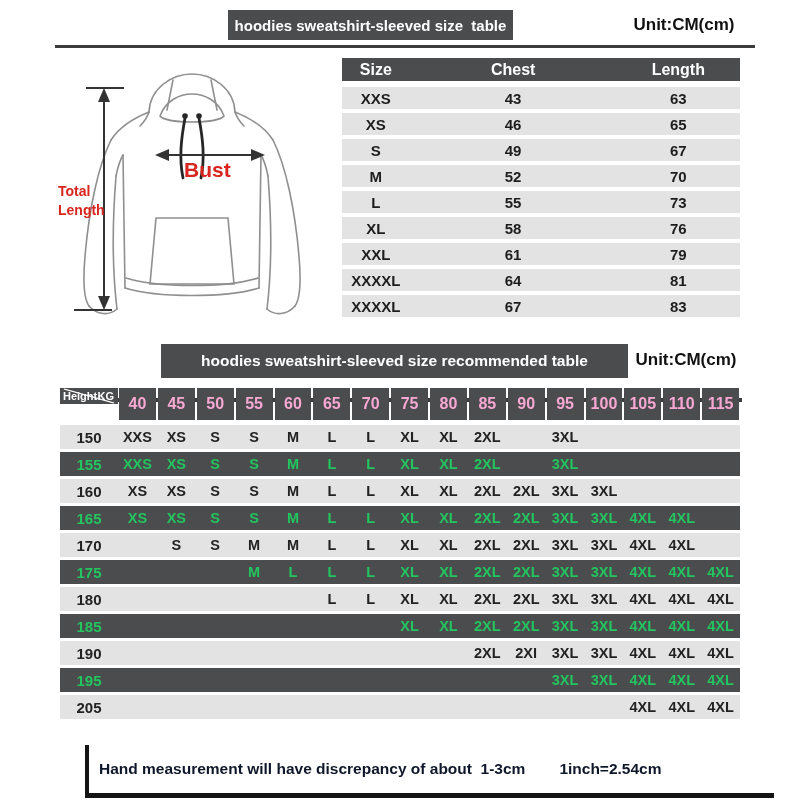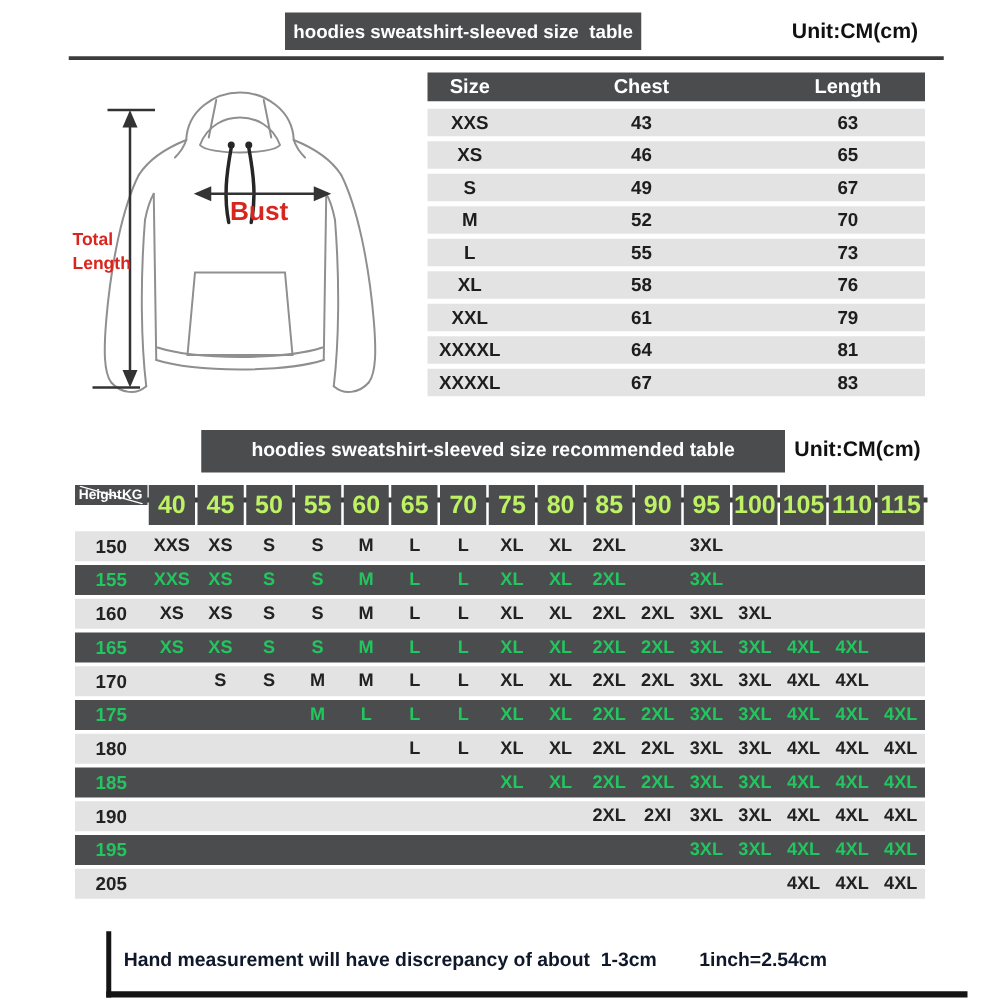--- a/index.html
+++ b/index.html
@@ -35,22 +35,22 @@
   .size-table{position:absolute;left:342px;top:58px;width:398px;}
   .st-header{display:grid;grid-template-columns:17% 52% 31%;background:var(--dark);color:#fff;
              height:23px;align-items:center;text-align:center;font-weight:bold;font-size:16px;margin-bottom:6px;}
   .st-row{display:grid;grid-template-columns:17% 52% 31%;background:var(--light-row);
           height:22px;margin-bottom:4px;align-items:center;text-align:center;
           font-weight:bold;font-size:15px;color:#1d1d1d;}
 
   
   .rec-table{position:absolute;left:60px;top:388px;width:680px;}
   .rec-header{display:grid;grid-template-columns:58px repeat(16,1fr);margin-bottom:5px;}
-  .kg-cell{background:var(--dark);color:#bef264;margin:0 1px;height:32px;display:flex;
-           align-items:center;justify-content:center;font-weight:bold;font-size:20px;}
+  .kg-cell{background:var(--dark);color:#f9a8d4;margin:0 1px;height:32px;display:flex;
+           align-items:center;justify-content:center;font-weight:bold;font-size:16px;}
   .corner{position:relative;background:var(--dark);height:16px;}
   .corner svg{position:absolute;inset:0;width:100%;height:100%;}
   .corner line{stroke:#fff;stroke-width:2;}
   .corner .kg{position:absolute;top:2px;right:4px;color:#fff;font-size:11px;font-weight:bold;}
   .corner .hgt{position:absolute;bottom:2px;left:3px;color:#fff;font-size:11px;font-weight:bold;}
   .rec-row{display:grid;grid-template-columns:58px repeat(16,1fr);height:24px;margin-bottom:3px;
            align-items:center;text-align:center;font-weight:bold;font-size:14.5px;}
   .rec-row.light{background:var(--light-row);color:#222;}
   .rec-row.dark{background:var(--dark);color:#22c55e;}
   .rec-label{font-size:15px;}

